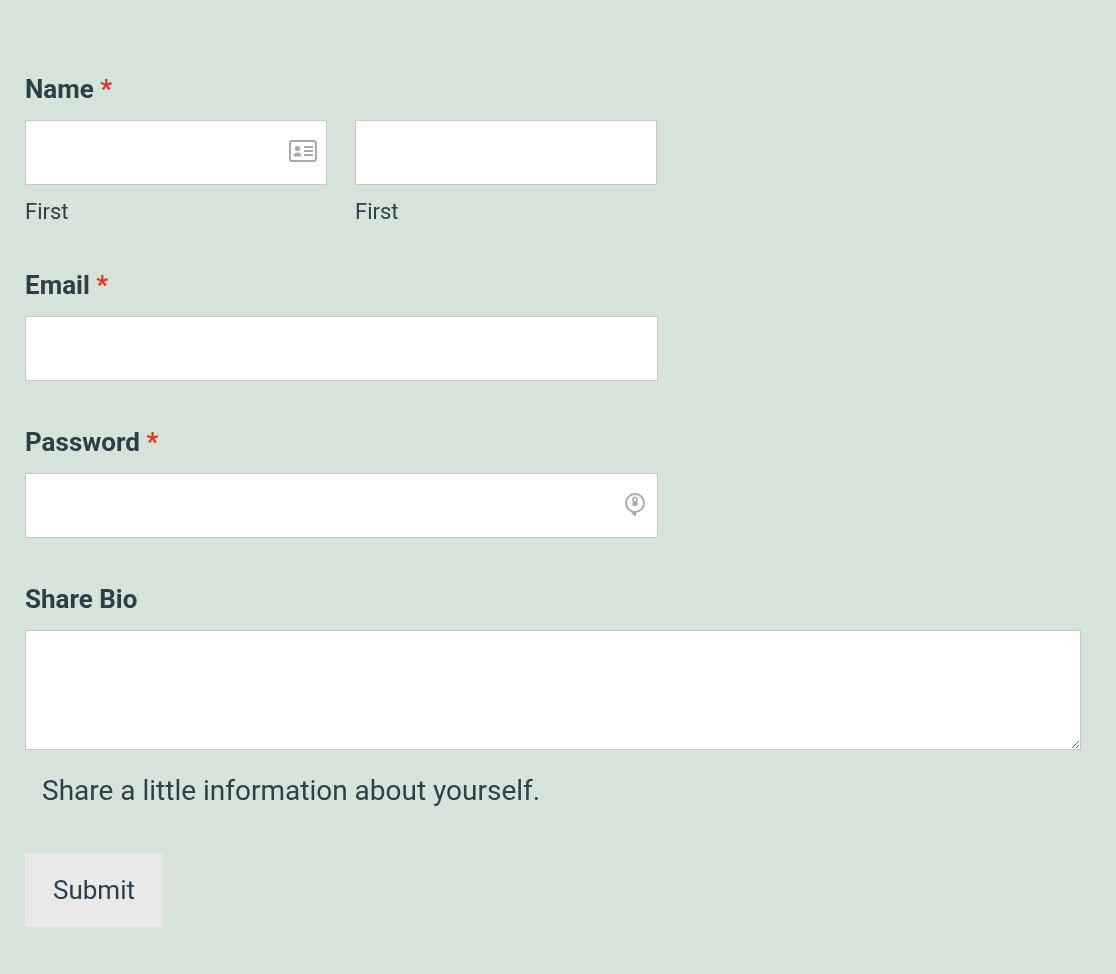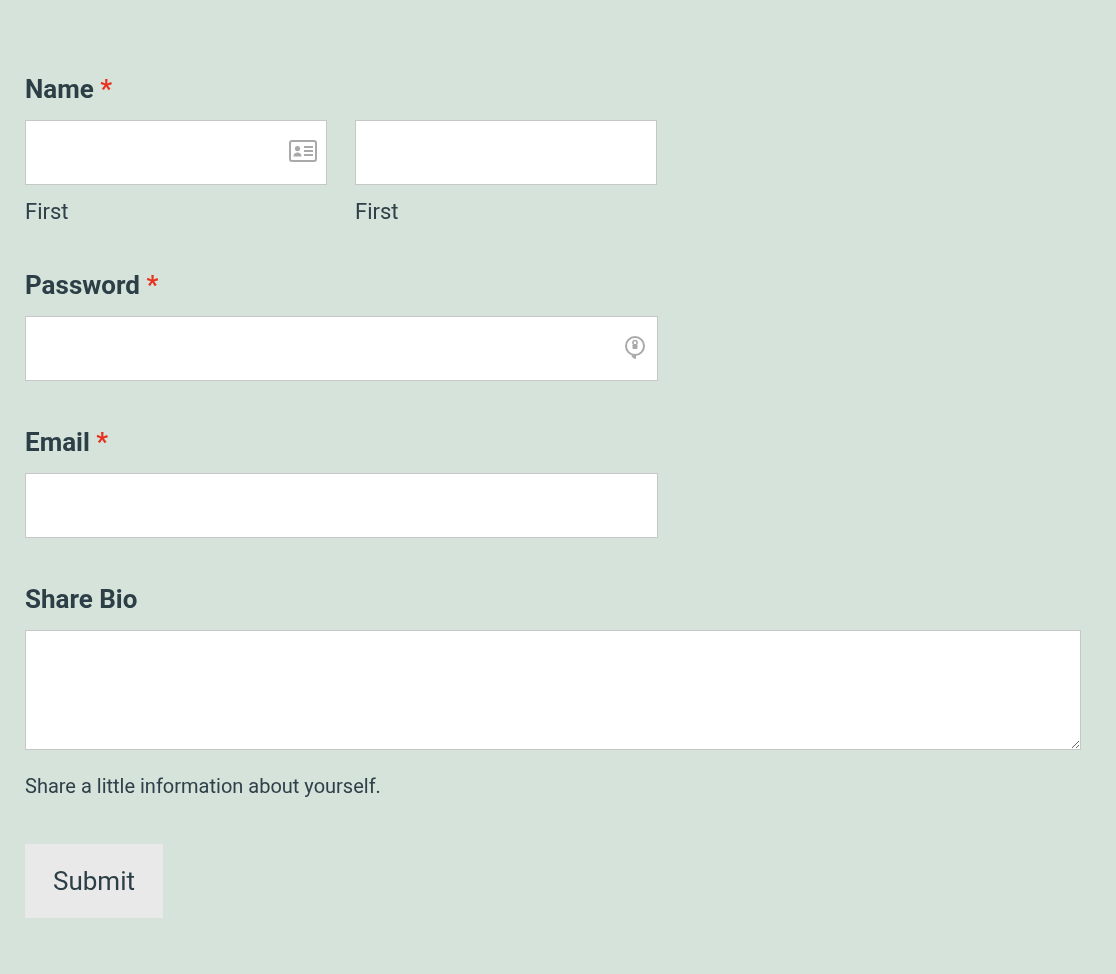--- a/index.html
+++ b/index.html
@@ -69,24 +69,25 @@
       color: #2c3e46;
       font-family: inherit;
     }
     .sublabel {
       font-size: 22px;
       color: #2f4049;
       margin-top: 14px;
       font-weight: 400;
     }
     .hint-text {
-      font-size: 20px;
+      font-size: 28px;
       color: #2f4049;
       margin-top: 20px;
       font-weight: 400;
+      margin-left: 17px;
     }
     .input-icon {
       position: absolute;
       right: 10px;
       top: 50%;
       transform: translateY(-50%);
       color: #a9a9a9;
       pointer-events: none;
     }
     .submit-button {
@@ -136,50 +137,50 @@
         <div class="sublabel">First</div>
       </div>
     </div>
   </div>
 
   
 
   
   <div class="form-group">
     <label class="field-label">
+      <span>Email</span>
+      <span class="required-asterisk">*</span>
+    </label>
+    <div class="input-wrapper">
+      <input type="email" value="" style="">
+    </div>
+  </div>
+
+  
+  <div class="form-group">
+    <label class="field-label">
       <span>Password</span>
       <span class="required-asterisk">*</span>
     </label>
     <div class="input-wrapper">
       <input type="password" value="" style="">
       <span class="input-icon">
         <svg width="26" height="26" viewBox="0 0 26 26" fill="none">
           <circle cx="13" cy="12" r="9" stroke="#a9a9a9" stroke-width="2" fill="none"></circle>
           <rect x="10.5" y="10" width="5" height="5" rx="1" fill="#a9a9a9"></rect>
           <path d="M11 10 V8.5 a2 2 0 0 1 4 0 V10" stroke="#a9a9a9" stroke-width="1.6" fill="none"></path>
           <path d="M13 21 L13 24 M13 24 L10.5 22" stroke="#a9a9a9" stroke-width="2" stroke-linecap="round" stroke-linejoin="round" fill="none"></path>
         </svg>
       </span>
     </div>
   </div>
 
   
   <div class="form-group">
     <label class="field-label">
-      <span>Email</span>
-      <span class="required-asterisk">*</span>
-    </label>
-    <div class="input-wrapper">
-      <input type="email" value="" style="">
-    </div>
-  </div>
-
-  
-  <div class="form-group">
-    <label class="field-label">
       <span>Share Bio</span>
     </label>
     <textarea value="" style=""></textarea>
     <div class="hint-text">Share a little information about yourself.</div>
   </div>
 
   
   <button type="button" class="submit-button">Submit</button>
 
 </form>

